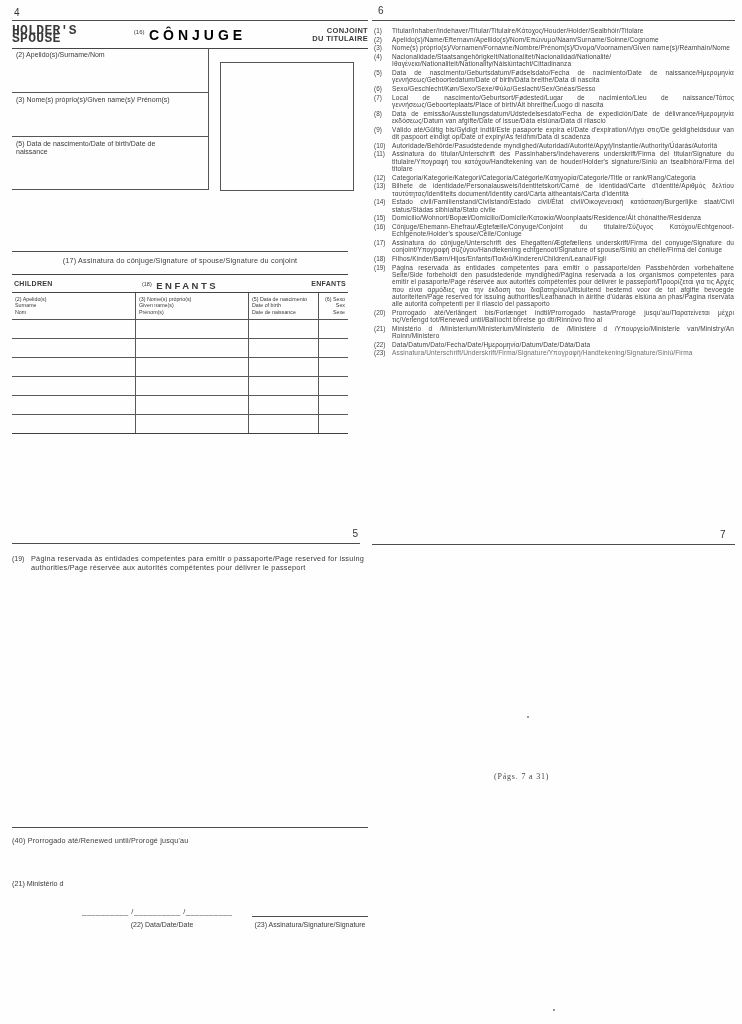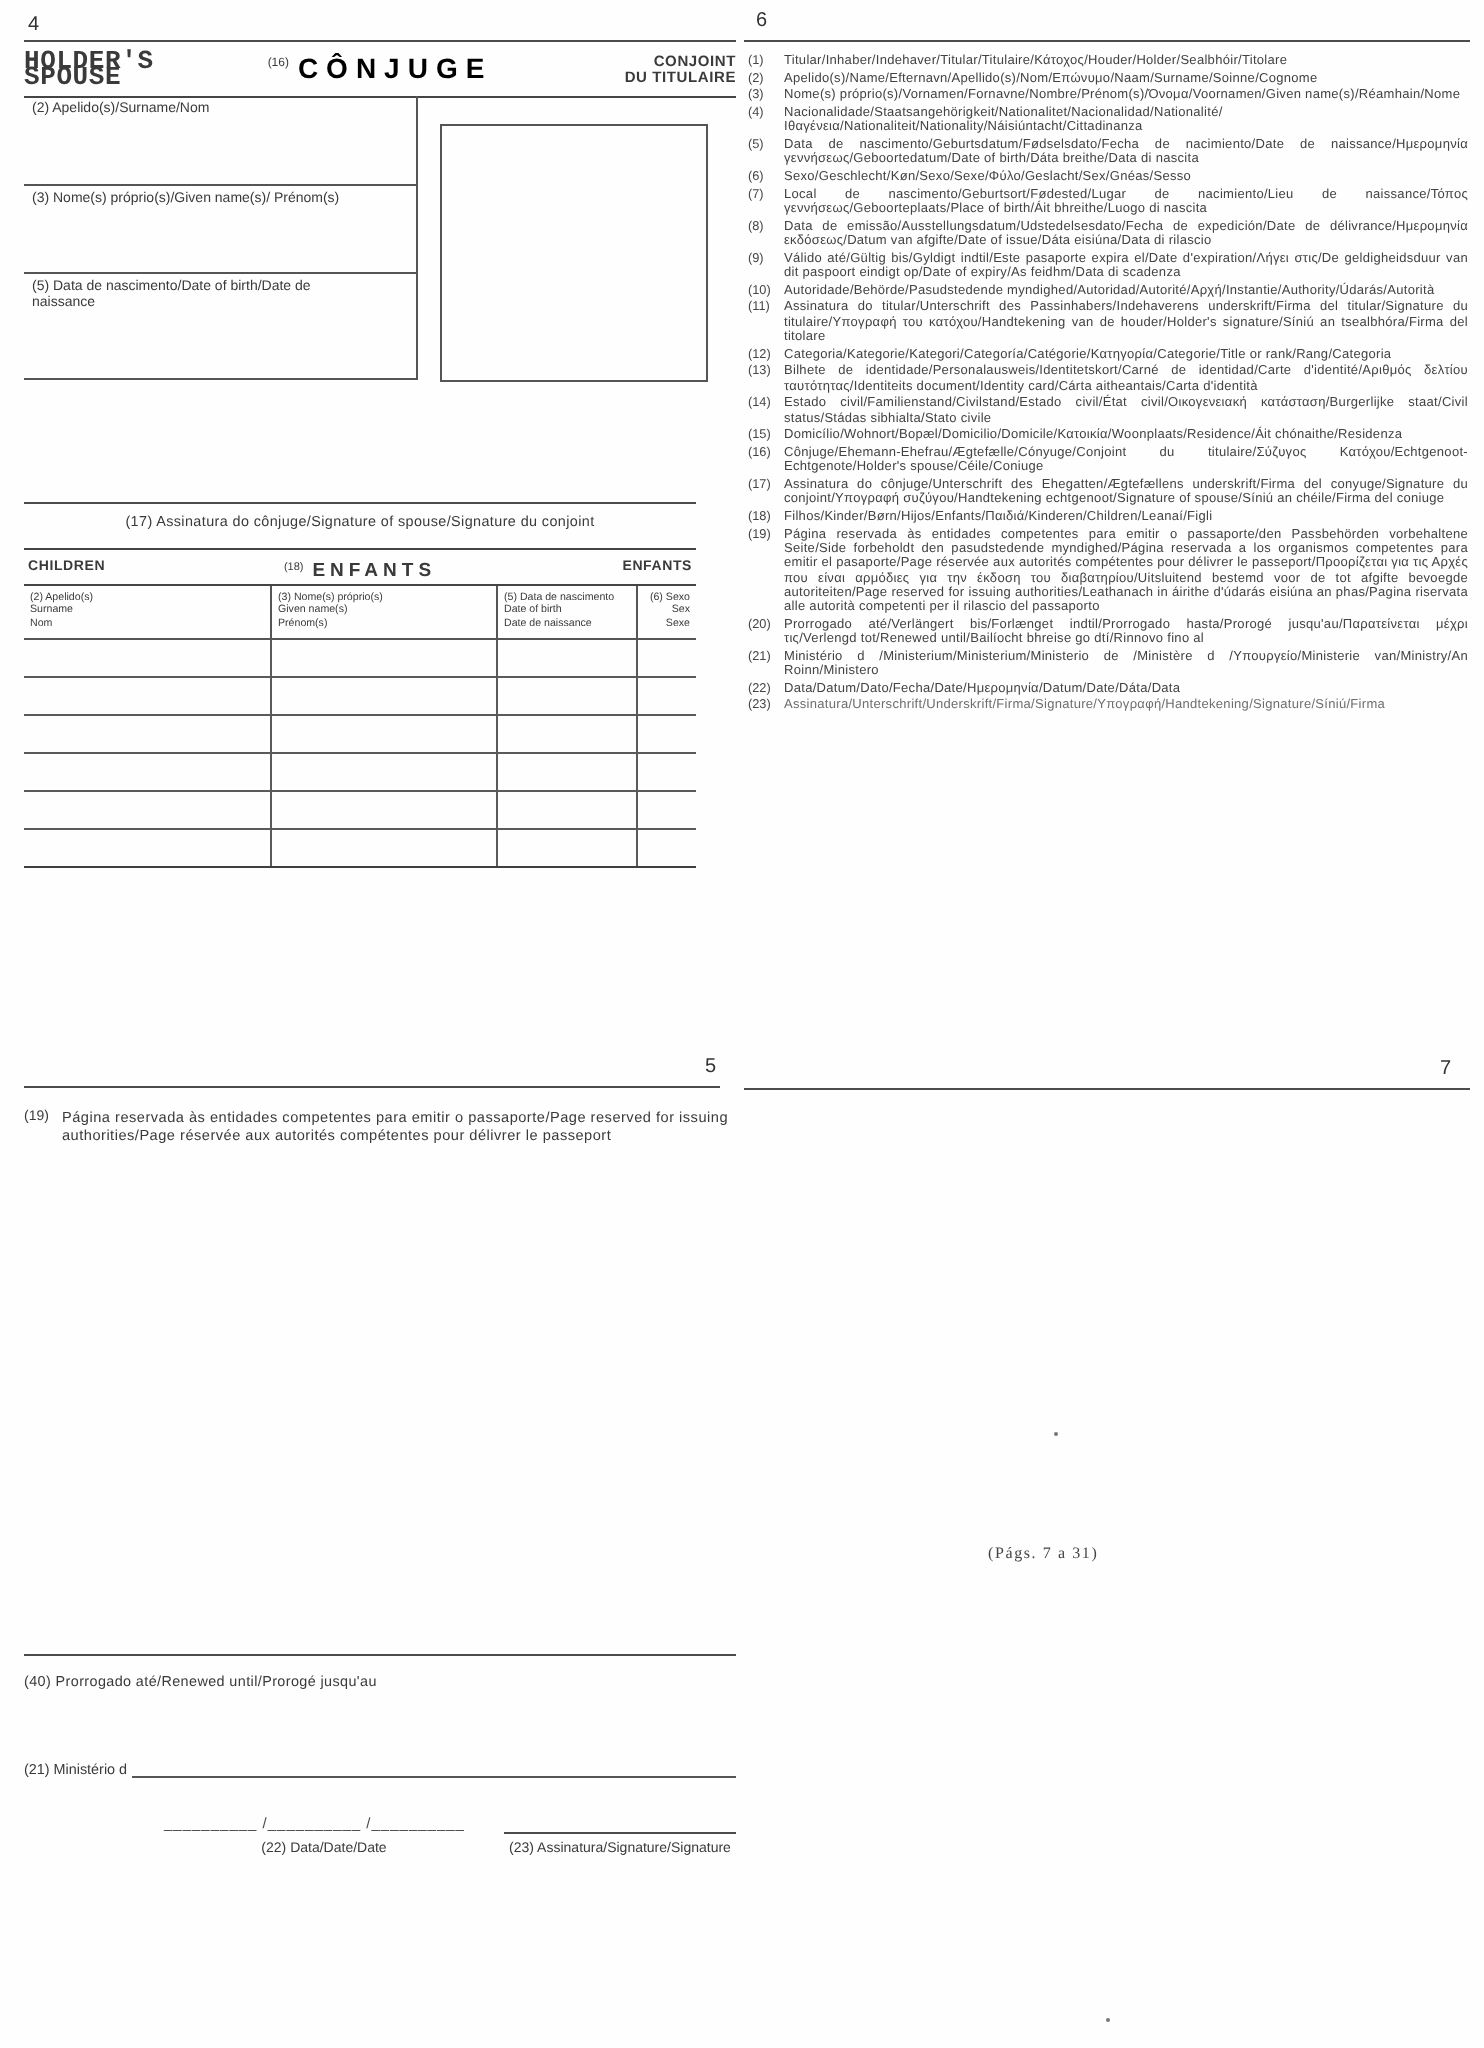--- a/index.html
+++ b/index.html
@@ -62,21 +62,21 @@
   .crow .ccell + .ccell{border-left:1px solid #5a5a5a;}
   
   .p5-num{left:338px;top:528px;width:20px;text-align:right;font-size:10px;color:#333;}
   .p5-line{left:12px;top:543px;width:348px;height:1.1px;background:#4c4c4c;}
   .p5-para{left:12px;top:555px;width:352px;display:flex;}
   .hang-num{width:19px;flex:none;font-size:7px;}
   .hang-txt{flex:1;font-size:7.3px;line-height:8.6px;text-align:justify;letter-spacing:.25px;}
   
   .bl-line{left:12px;top:827px;width:356px;}
   .bl-20{left:12px;top:836px;font-size:7.2px;letter-spacing:.2px;}
-  .bl-21{left:12px;top:879px;width:356px;display:flex;align-items:flex-end;font-size:7.2px;}
+  .bl-21{left:12px;top:879px;width:356px;display:flex;align-items:flex-start;font-size:7.2px;flex-direction:column;}
   .fill-line{flex:1;border-bottom:1px solid #555;height:9px;margin-left:2px;}
   .bl-dateblanks{left:82px;top:907px;font-size:7.5px;letter-spacing:.5px;color:#4a4a4a;}
   .bl-22{left:92px;top:921px;width:140px;text-align:center;font-size:7px;}
   .bl-sigline{left:252px;top:916px;width:116px;height:1.1px;background:#4c4c4c;}
   .bl-23{left:244px;top:921px;width:132px;text-align:center;font-size:7px;}
   
   .p6-num{left:378px;top:5px;font-size:10px;color:#333;}
   .p6-topline{left:372px;top:20px;width:363px;}
   .p6-list{left:374px;top:27px;width:360px;}
   .p6item{display:flex;margin-bottom:1.4px;}

